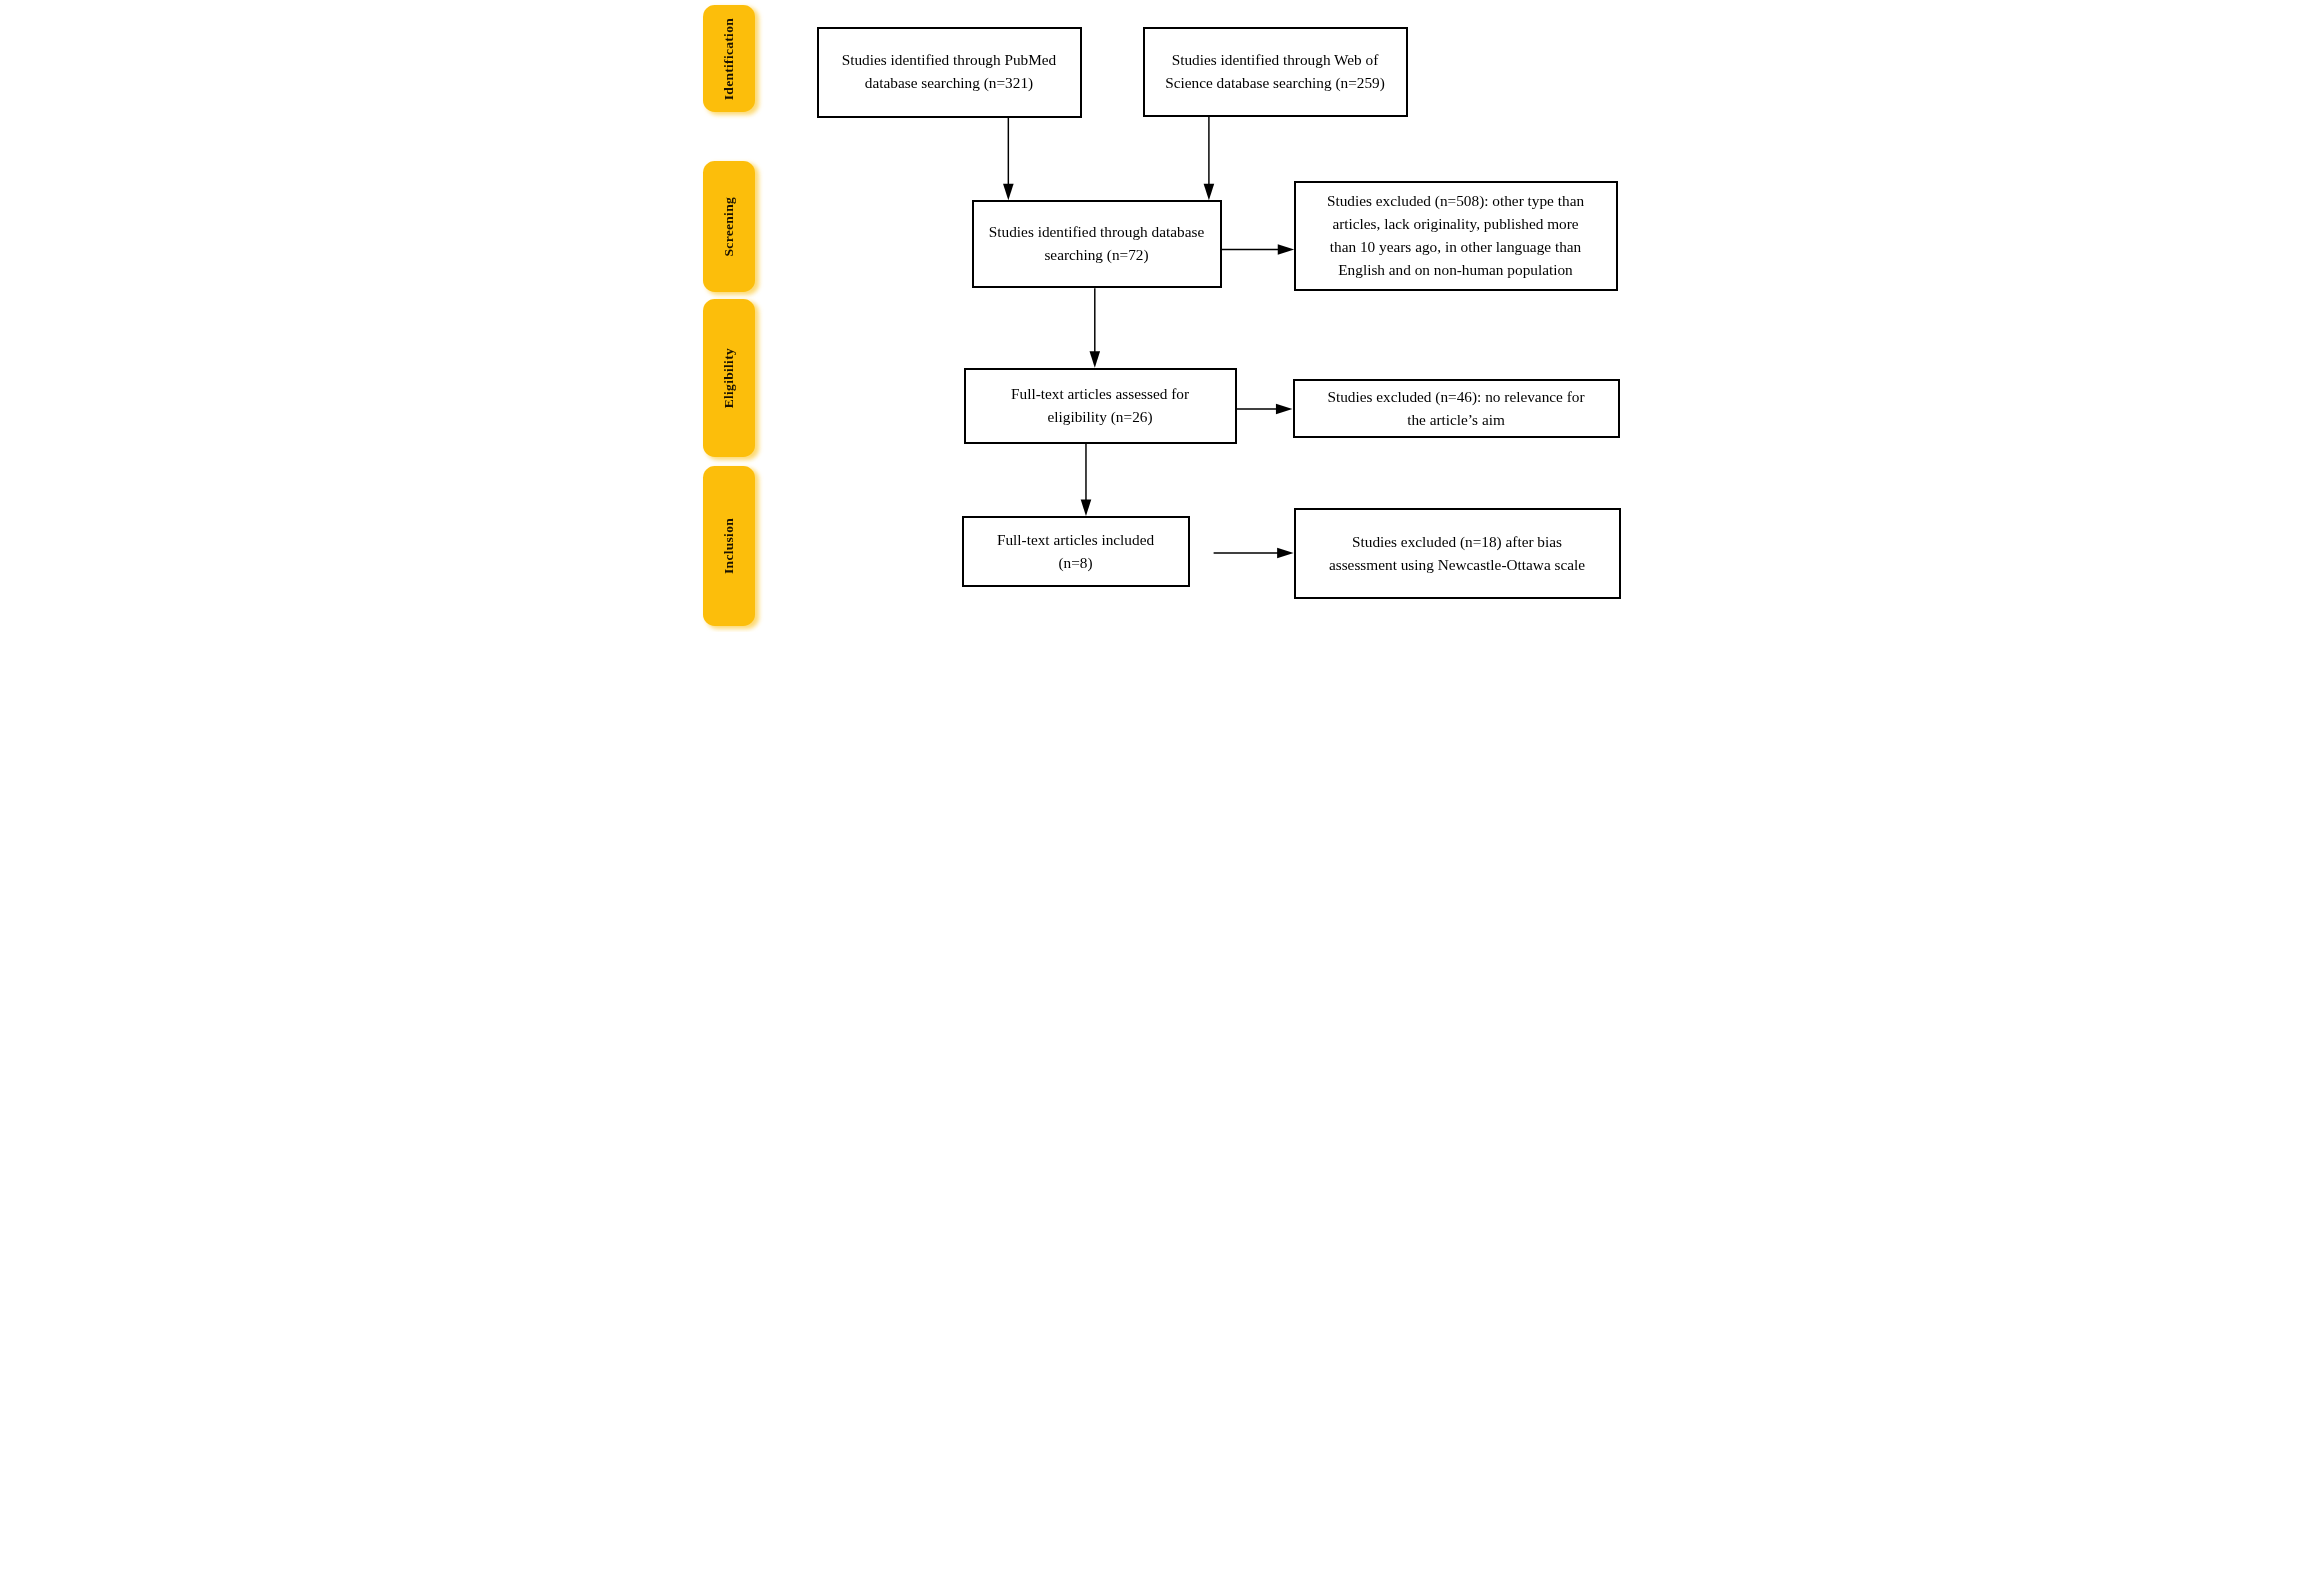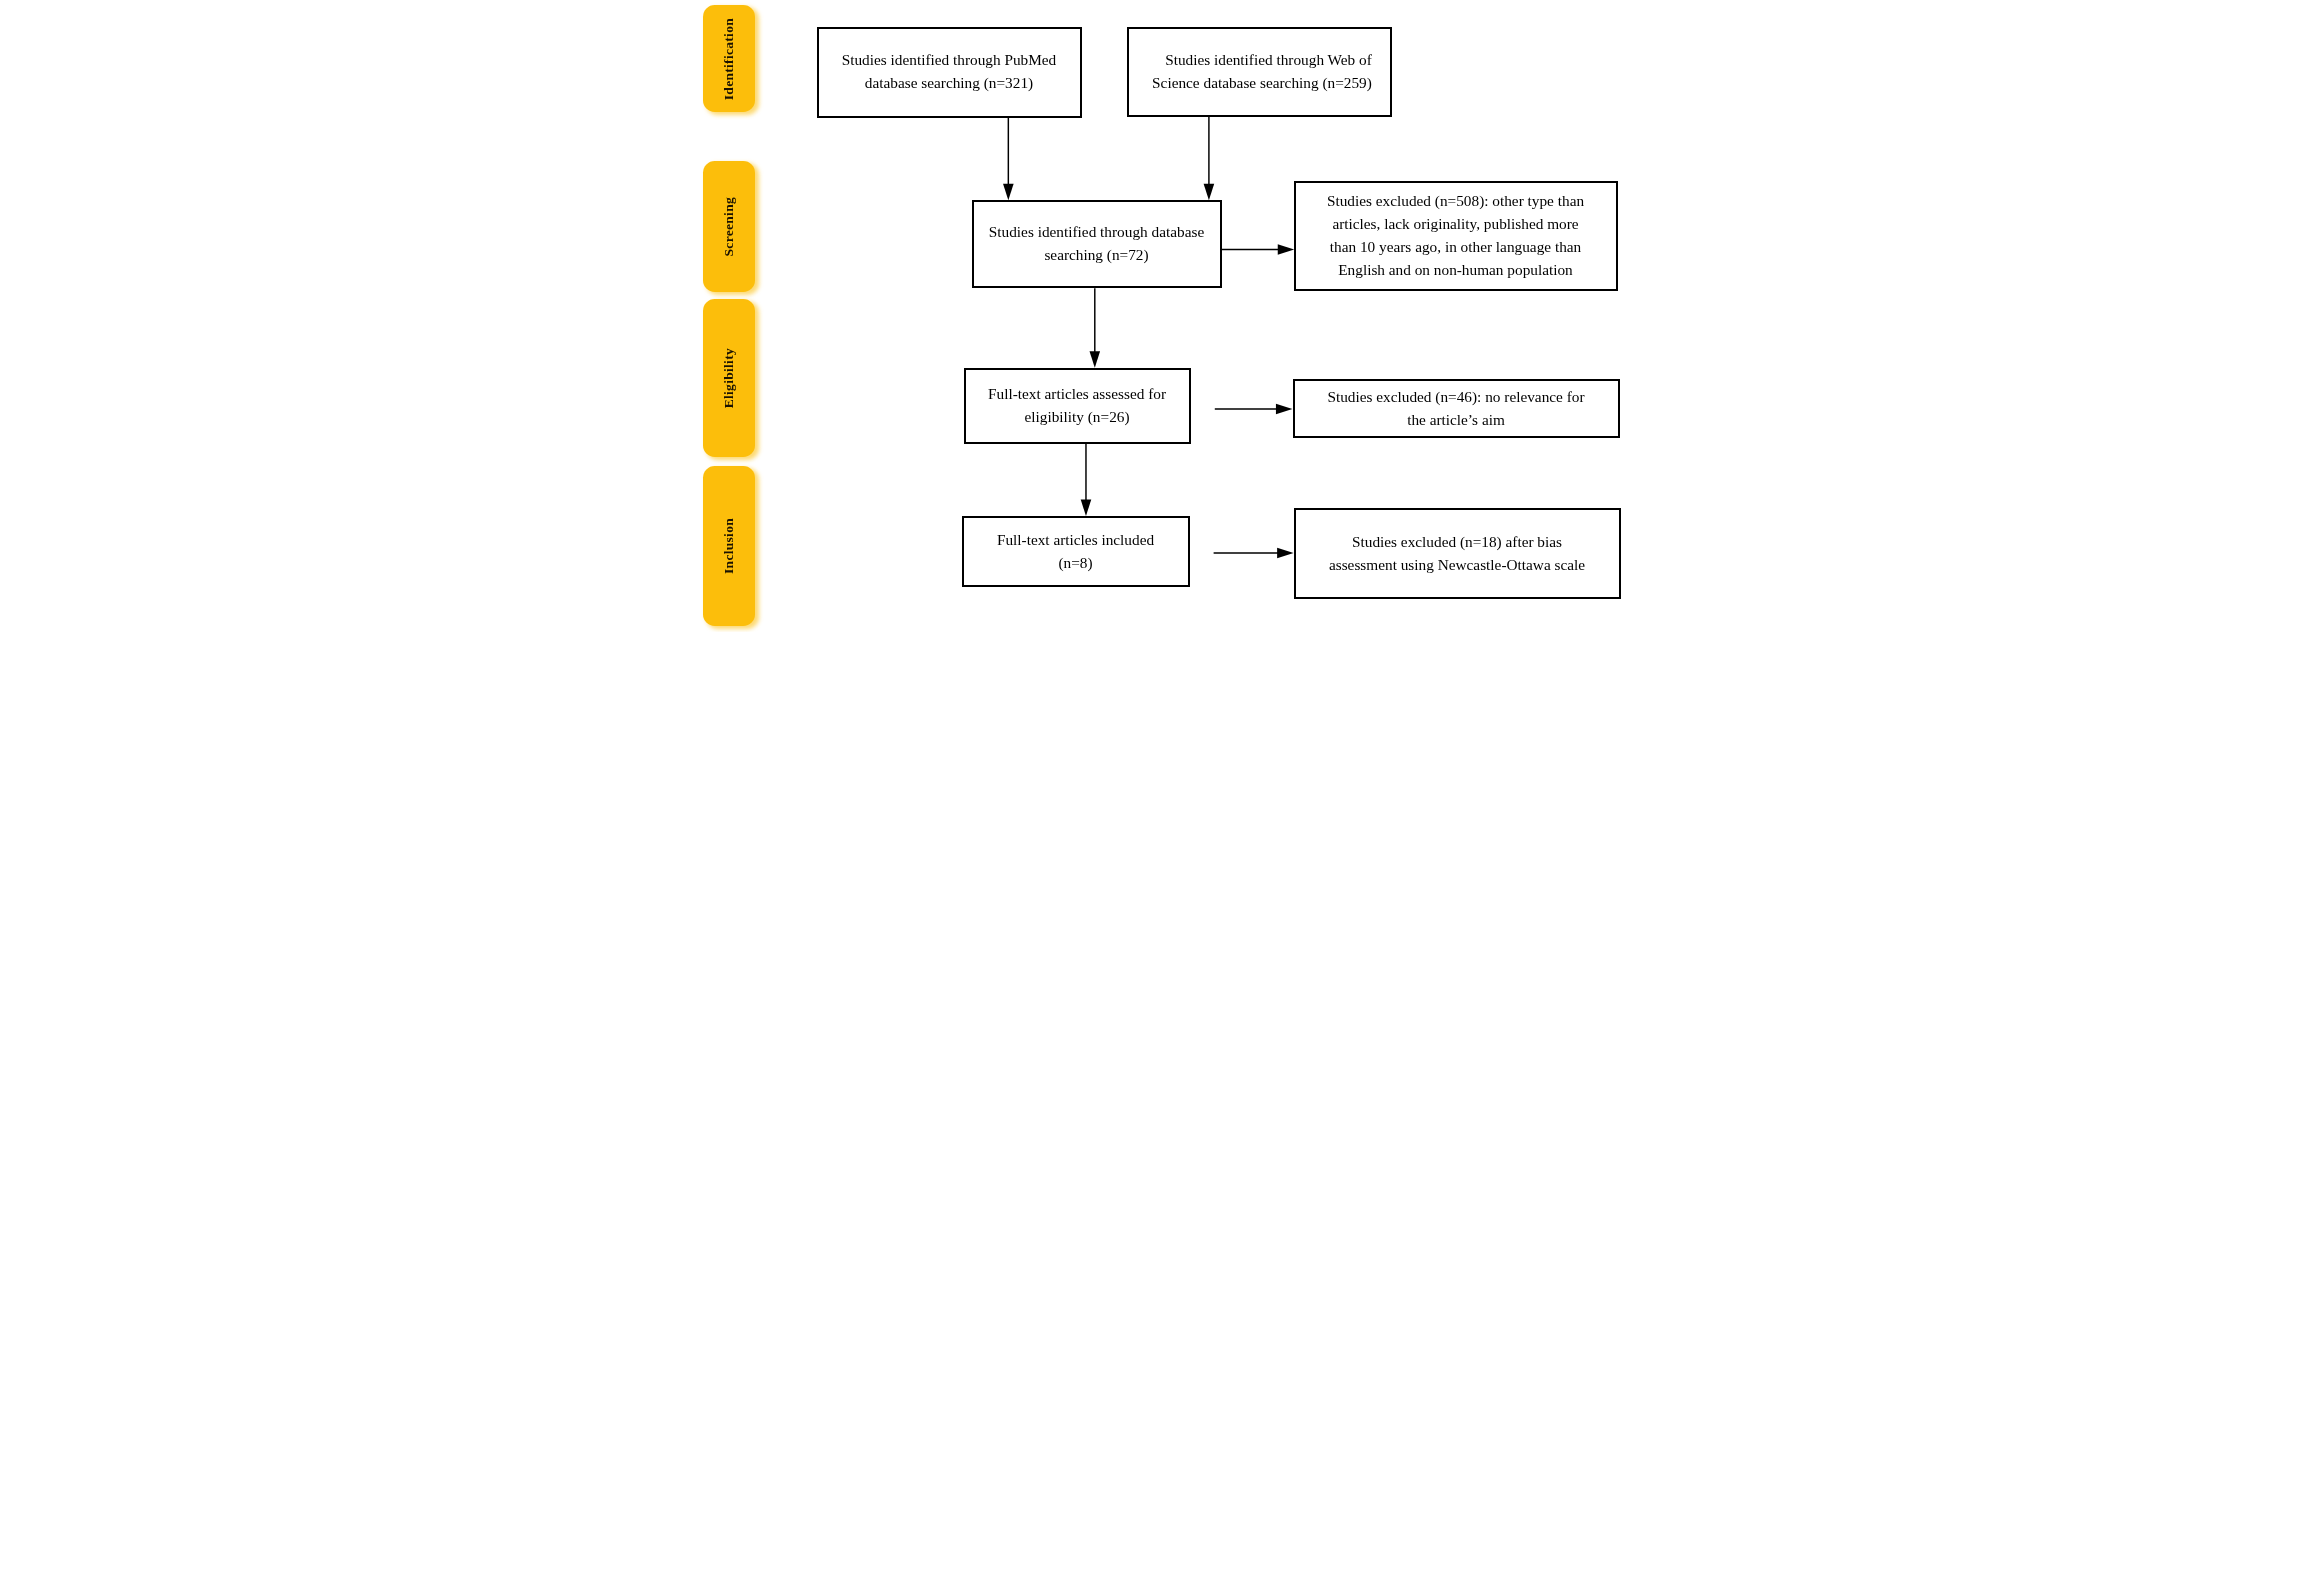--- a/index.html
+++ b/index.html
@@ -66,24 +66,24 @@
     align-items: center;
     justify-content: center;
     text-align: center;
   }
   .box span {
     font-size: 15.3px;
     line-height: 1.5;
     color: #000000;
   }
   .box.b1 { left: 121px;  top: 26.5px;  width: 265px; height: 91px; padding: 0 9.4px; }
-  .box.b2 { left: 431px;  top: 26.5px;  width: 265px; height: 90px; padding: 0 17.7px; text-align: right; }
+  .box.b2 { left: 447px;  top: 26.5px;  width: 265px; height: 90px; padding: 0 17.7px; }
   .box.b3 { left: 276px;  top: 200px; width: 250px; height: 88px; padding: 0 7px; }
   .box.b4 { left: 598px; top: 181px; width: 324px; height: 110px; padding: 0 25px; }
-  .box.b5 { left: 268px;  top: 368px; width: 227px; height: 76px; padding: 0 21px; }
+  .box.b5 { left: 268px;  top: 368px; width: 273px; height: 76px; padding: 0 21px; }
   .box.b6 { left: 597px; top: 379px; width: 327px; height: 59px; padding: 0 22.4px; }
   .box.b7 { left: 266px;  top: 516px; width: 228px; height: 71px; padding: 0 17.7px; }
   .box.b8 { left: 598px; top: 508px; width: 327px; height: 91px; padding: 0 21px; }
 </style>
 </head>
 <body>
 
 <div class="canvas">
 
   <svg class="arrows" viewBox="0 0 1576 1074" aria-hidden="true">

